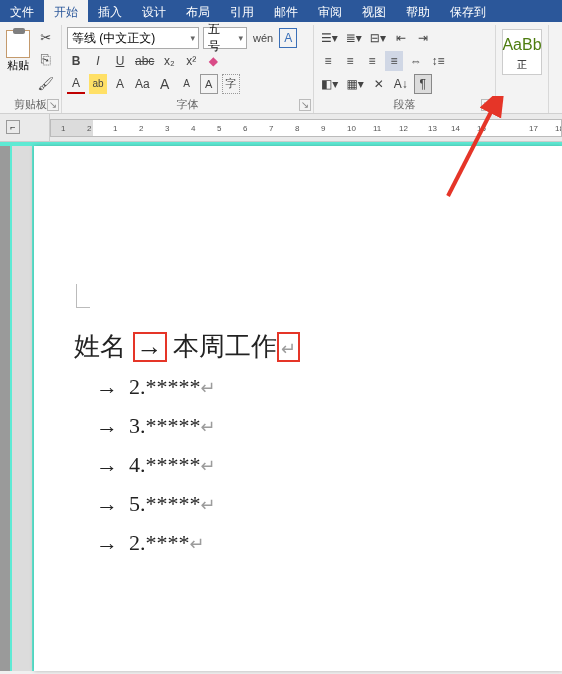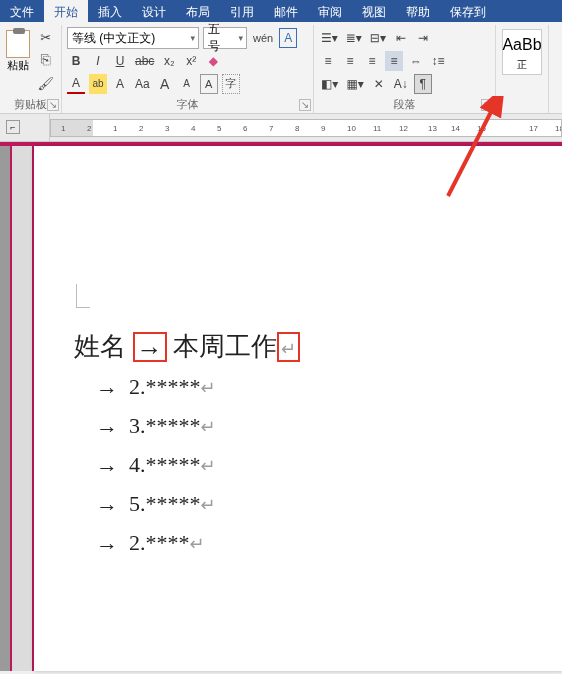--- a/index.html
+++ b/index.html
@@ -107,21 +107,21 @@
   .mini { display:flex; flex-direction:column; gap:3px; margin-left:4px;}
   .mini .btn { font-size:13px; }
   
   .ruler-area { background:#eaeaea; height:28px; display:flex; align-items:center; border-bottom:1px solid #ccc;}
   .corner { width:50px; height:28px; border-right:1px solid #ccc; position:relative;}
   .corner-btn { position:absolute; left:6px; top:6px; width:14px; height:14px; border:1px solid #999; font-size:9px; text-align:center; line-height:12px;}
   .hruler { flex:1; height:18px; background:#fff; border:1px solid #bbb; position:relative; font-size:8px; color:#555; overflow:hidden;}
   .hruler .num { position:absolute; top:4px; }
   .hruler .margin { position:absolute; top:0; bottom:0; background:#dcdcdc; }
   
-  .docarea { display:flex; height: calc(100% - 145px); background:#be185d; }
+  .docarea { display:flex; height: calc(100% - 145px); background:#5eead4; }
   .gutter { width:10px; background:#9a9a9a; margin:4px 2px 0 0;}
   .gutter.lite { background:#dcdcdc; }
   .page {
     background:#fff;
     margin:4px 0 0 0;
     flex:1;
     padding: 180px 0 0 0;
     box-shadow: 0 0 4px rgba(0,0,0,0.25);
     position:relative;
   }
@@ -145,21 +145,21 @@
   .ret { color:#9c9c9c; font-size:18px; }
   .redbox { border:2px solid #e53528; padding:0 2px; display:inline-block; line-height:1;}
   
   .pointer-arrow {
     position:absolute;
     pointer-events:none;
   }
   
   .styles-group { padding:4px 6px 1px 6px; }
   .style-swatch { width:40px; height:46px; background:#fff; border:1px solid #ccc; font-size:12px; display:flex; flex-direction:column; align-items:center; padding-top:6px;}
-  .style-swatch .aa { font-size:16px; color:#000000;}
+  .style-swatch .aa { font-size:16px; color:#4d7c0f;}
 </style>
 </head>
 <body>
 
 <div class="tabs">
   <div class="tab">文件</div>
   <div class="tab active">开始</div>
   <div class="tab">插入</div>
   <div class="tab">设计</div>
   <div class="tab">布局</div>

